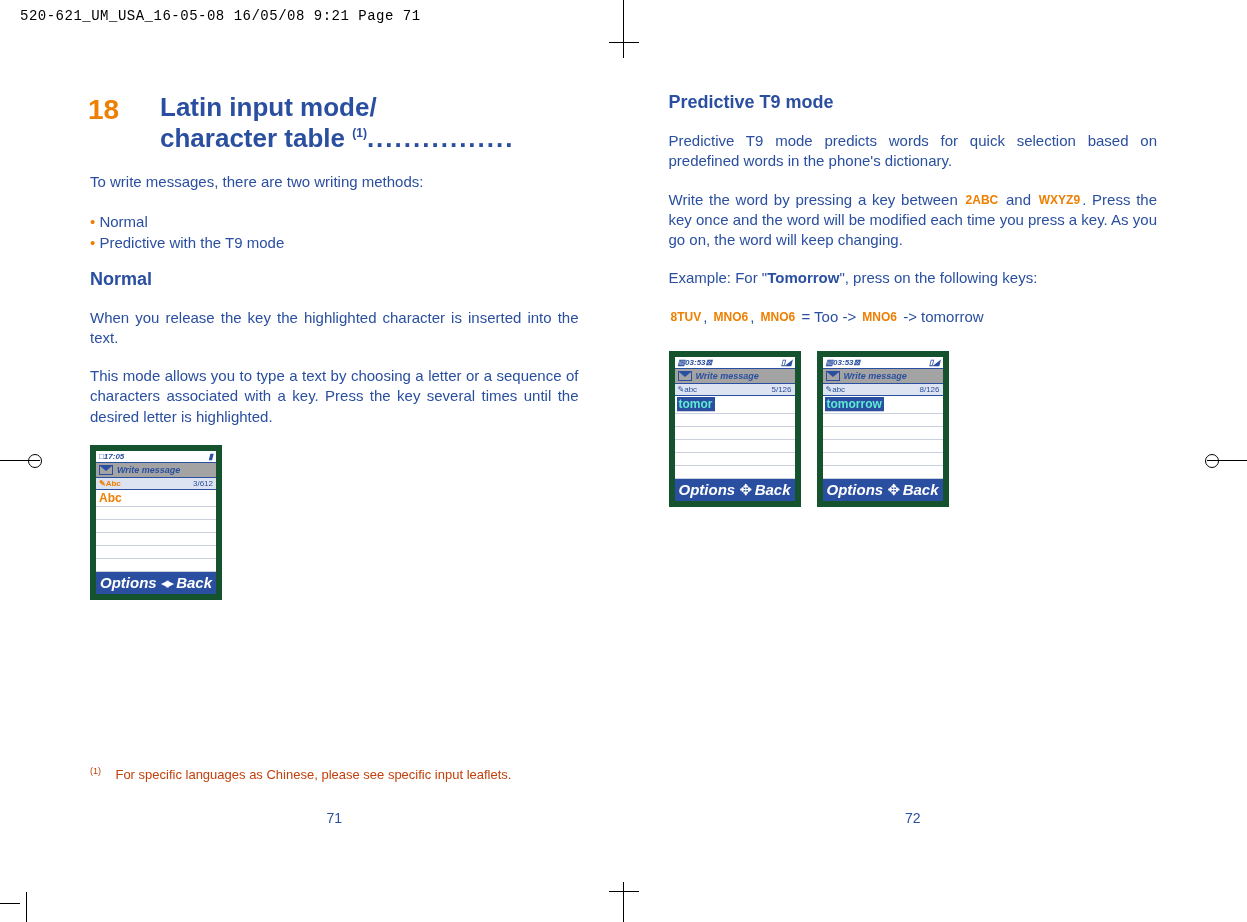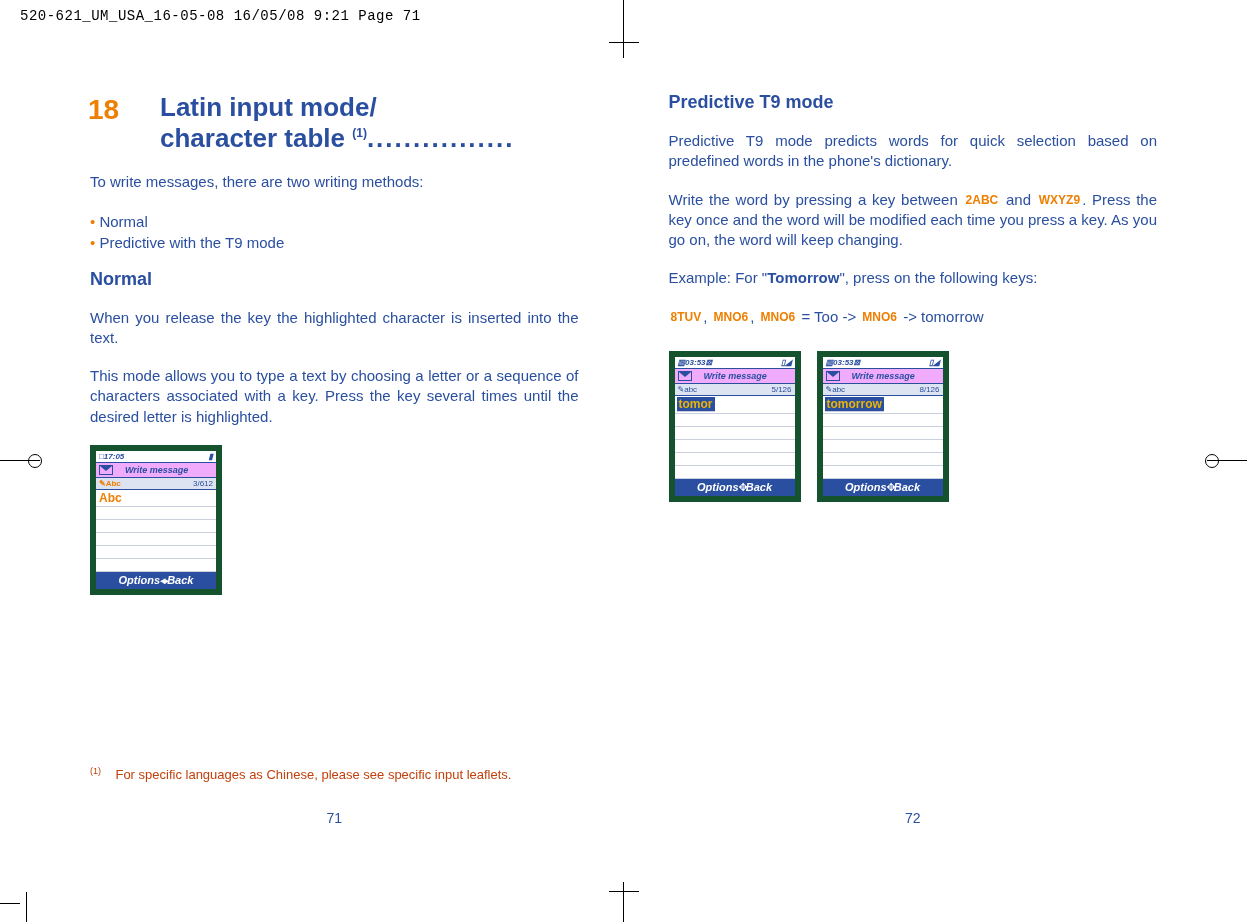--- a/index.html
+++ b/index.html
@@ -84,46 +84,46 @@
     margin-top: 6px;
   }
   .phone-status {
     background: #fff;
     display:flex; justify-content:space-between;
     padding: 1px 3px; font-size:8px;
     border-bottom:1px solid #2a4fa0;
     font-weight:bold; font-style:italic;
   }
   .phone-title {
-    background:#f0abfc;
-    display:flex; align-items:center; gap:12px;
+    background:#a3a3a3;
+    display:flex; align-items:center; gap:4px;
     padding:2px 3px; border-bottom:1px solid #2a4fa0;
     font-weight:bold; font-style:italic;
   }
   .phone-mode {
     display:flex; justify-content:space-between;
     padding:1px 3px; font-size:8px;
     border-bottom:1px solid #2a4fa0;
     background:#dde3f0;
   }
   .phone-mode.orange .mode-left { color:#ef7f00; font-weight:bold; }
   .phone-input {
     color:#ef7f00;
     font-weight:bold;
     font-size:12px;
     padding:1px 3px;
     border-bottom:1px solid #c9cfdc;
   }
-  .phone-input.highlight { background:#2a4fa0; color:#eab308; display:inline-block; padding:0 2px; margin:1px 2px;}
+  .phone-input.highlight { background:#2a4fa0; color:#5eead4; display:inline-block; padding:0 2px; margin:1px 2px;}
   .phone-line-wrap { border-bottom:1px solid #c9cfdc; height:12px; }
   .phone-lines { padding: 0; background:#fff; }
   .phone-soft {
     background:#2a4fa0; color:#fff;
-    display:flex; justify-content:center;
-    padding:2px 4px; font-size:11px; font-weight:bold; font-style:italic;
+    display:flex; justify-content:space-between;
+    padding:2px 4px; font-size:15px; font-weight:bold; font-style:italic;
   }
   .phone-soft .mid { font-style:normal; font-weight:normal; letter-spacing:-2px;}
   .phones-row{ display:flex; gap:16px; margin-top:10px;}
   .keyglyph {
     display:inline-block;
     color:#ef7f00;
     font-weight:bold;
     font-size:12px;
     vertical-align:middle;
     padding:0 2px;

